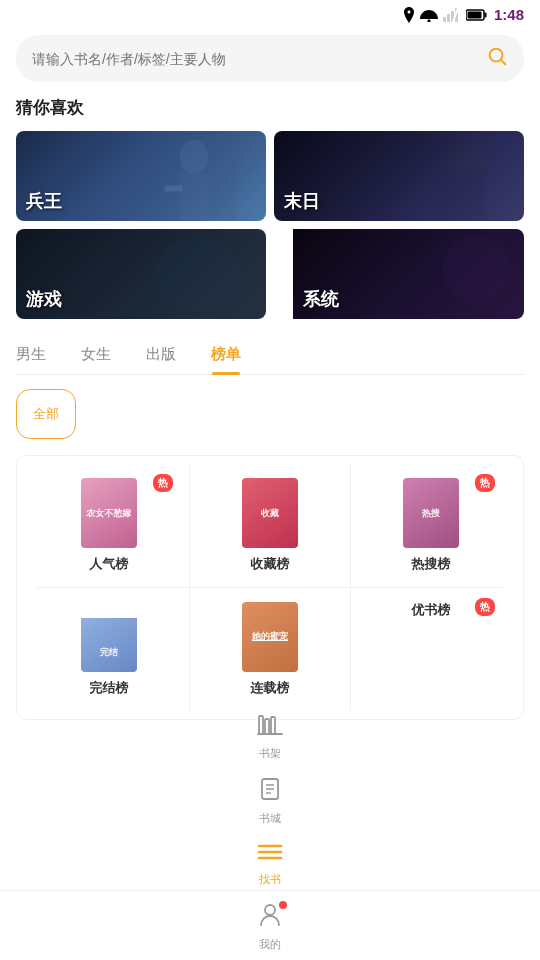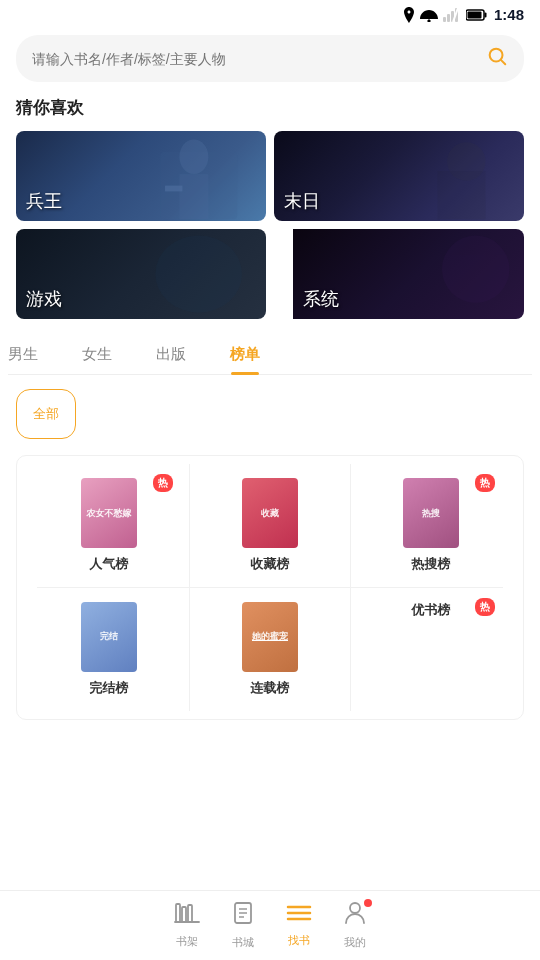--- a/index.html
+++ b/index.html
@@ -15,21 +15,21 @@
 
     
     .status-bar {
       display: flex;
       justify-content: flex-end;
       align-items: center;
       padding: 6px 16px 4px;
       gap: 6px;
       font-size: 15px;
       font-weight: 600;
-      color: #0f172a;
+      color: #701a75;
       background: #fff;
     }
     .status-icons {
       display: flex;
       align-items: center;
       gap: 5px;
     }
     .status-time { font-size: 15px; font-weight: 700; }
 
     
@@ -93,32 +93,32 @@
     .genre-bg-3 {
       background: linear-gradient(135deg, #0d1520 0%, #1a2535 50%, #253040 100%);
     }
     .genre-bg-4 {
       background: linear-gradient(135deg, #0a0510 0%, #1a1030 50%, #2a1540 100%);
       margin-left: 19px;
     }
     .genre-label {
       color: #fff;
       font-size: 18px;
-      font-weight: 400;
+      font-weight: 700;
       text-shadow: 1px 1px 3px rgba(0,0,0,0.8);
       z-index: 2;
       position: relative;
     }
 
     
     .tabs {
       display: flex;
       align-items: flex-end;
-      margin: 0 8px;
-      gap: 44px;
+      margin: 0 16px;
+      gap: 35px;
       border-bottom: 1px solid #eee;
       margin-bottom: 14px;
     }
     .tab-item {
       padding: 8px 0 10px;
       font-size: 15px;
       color: #888;
       cursor: pointer;
       position: relative;
     }
@@ -185,21 +185,21 @@
       display: flex;
       align-items: center;
       justify-content: center;
       font-size: 11px;
       color: #fff;
       font-weight: 600;
     }
     .cover-1 { background: linear-gradient(145deg, #e8a0c0, #c06090); }
     .cover-2 { background: linear-gradient(145deg, #e06070, #c03050); }
     .cover-3 { background: linear-gradient(145deg, #d080b0, #a05080); }
-    .cover-4 { background: linear-gradient(145deg, #90b0e0, #6080c0); }
+    .cover-4 { background: linear-gradient(145deg, #90b0e0, #6080c0); margin-top: 16px; }
     .cover-5 { background: linear-gradient(145deg, #e09060, #c07040); text-decoration: underline; }
     .cover-6 { background: linear-gradient(145deg, #e0a070, #c08050); }
 
     .rank-label {
       font-size: 13px;
       font-weight: 700;
       color: #333;
       text-align: center;
       line-height: 1.3;
     }
@@ -219,21 +219,22 @@
     .bottom-nav {
       position: fixed;
       bottom: 0;
       left: 0;
       width: 540px;
       height: 70px;
       background: #fff;
       border-top: 1px solid #eee;
       display: flex;
       align-items: center;
-      justify-content: center;
+      justify-content: flex-end;
+      flex-direction: column;
     }
     .nav-item {
       display: flex;
       flex-direction: column;
       align-items: center;
       gap: 4px;
       cursor: pointer;
       padding: 8px 16px;
     }
     .nav-icon {

